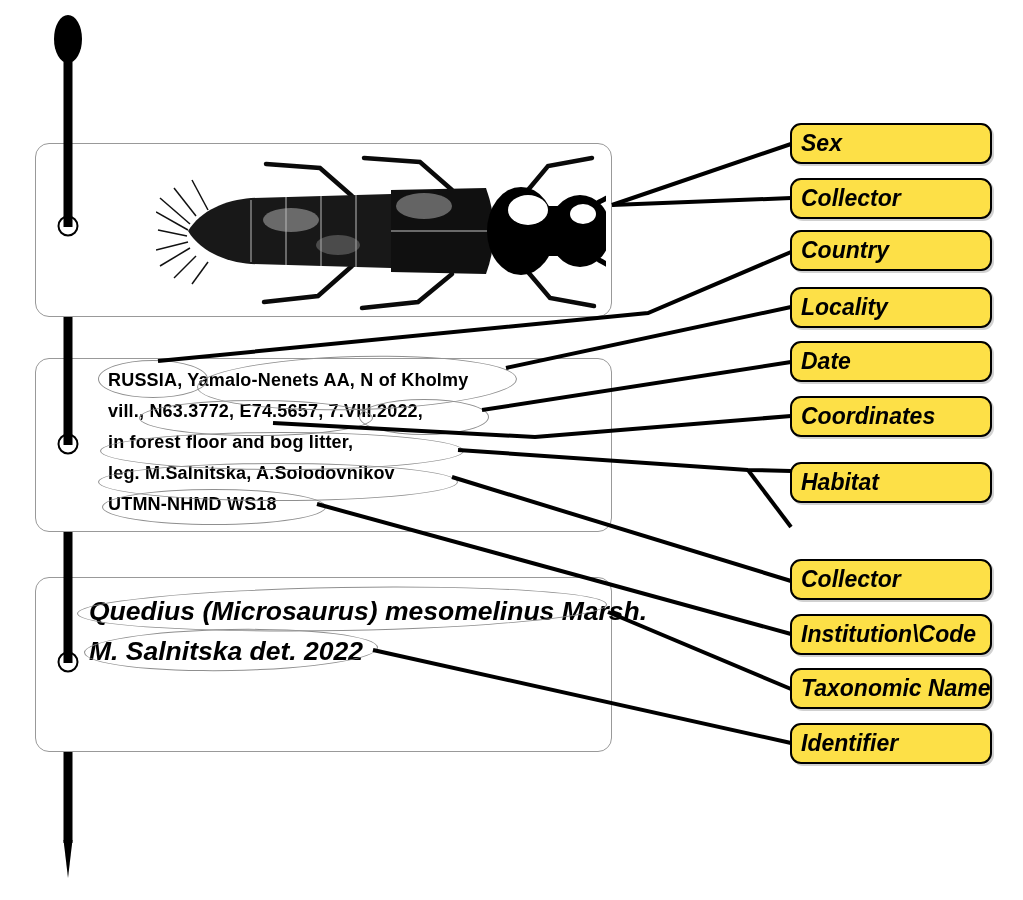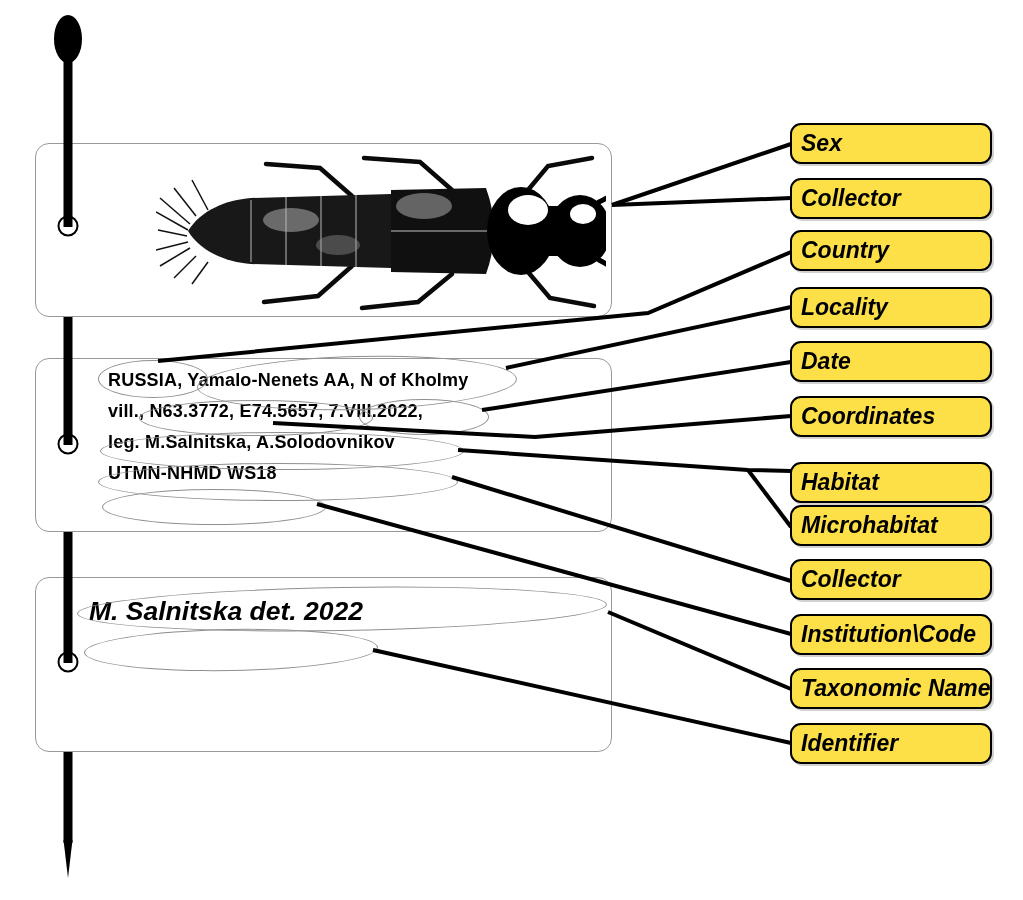--- a/index.html
+++ b/index.html
@@ -81,34 +81,36 @@
         <path d="M452 72 q16 -2 22 6"></path>
         <path d="M452 90 q16 2 22 -6"></path>
       </g>
     </svg>
   </div>
 
   <div class="card" style="top:358px;height:174px;">
     <div class="label-text" style="left:72px;top:6px;">
       <span class="loc-line">RUSSIA, Yamalo-Nenets AA, N of Kholmy</span>
       <span class="loc-line">vill., N63.3772, E74.5657, 7.VIII.2022,</span>
+      <span class="loc-line">in forest floor and bog litter,</span>
       <span class="loc-line">leg. M.Salnitska, A.Solodovnikov</span>
       <span class="loc-line">UTMN-NHMD WS18</span>
     </div>
     <div class="ellipse" style="left:62px;top:1px;width:108px;height:36px;"></div>
     <div class="ellipse" style="left:161px;top:-3px;width:318px;height:52px;transform:rotate(-1.5deg);"></div>
     <div class="ellipse" style="left:103px;top:41px;width:232px;height:34px;"></div>
     <div class="ellipse" style="left:323px;top:40px;width:128px;height:34px;"></div>
     <div class="ellipse" style="left:64px;top:73px;width:362px;height:36px;"></div>
     <div class="ellipse" style="left:62px;top:104px;width:358px;height:36px;"></div>
     <div class="ellipse" style="left:66px;top:130px;width:222px;height:34px;"></div>
   </div>
 
   <div class="card" style="top:577px;height:175px;">
     <div class="label-text" style="left:53px;top:13px;">
+      <span class="det-line">Quedius (Microsaurus) mesomelinus Marsh.</span>
       <span class="det-line">M. Salnitska det. 2022</span>
     </div>
     <div class="ellipse" style="left:41px;top:9px;width:528px;height:42px;transform:rotate(-1deg);"></div>
     <div class="ellipse" style="left:48px;top:51px;width:292px;height:40px;transform:rotate(-1deg);"></div>
   </div>
 
   <svg id="overlay" width="1023" height="900" viewBox="0 0 1023 900">
     <ellipse cx="68" cy="39" rx="14" ry="24" fill="#000"></ellipse>
     <g>
       <circle cx="68" cy="226" r="9.5" fill="#fff" stroke="#000" stroke-width="2"></circle>
@@ -152,23 +154,20 @@
   </div>
   <div class="fbox" style="top:341px;">
     <span>Date</span>
   </div>
   <div class="fbox" style="top:396px;">
     <span>Coordinates</span>
   </div>
   <div class="fbox" style="top:462px;">
     <span>Habitat</span>
   </div>
-  <div class="fbox" style="top:505px;">
-    <span>Microhabitat</span>
-  </div>
   <div class="fbox" style="top:559px;">
     <span>Collector</span>
   </div>
   <div class="fbox" style="top:614px;">
     <span>Institution\Code</span>
   </div>
   <div class="fbox" style="top:668px;">
     <span>Taxonomic Name</span>
   </div>
   <div class="fbox" style="top:723px;">

